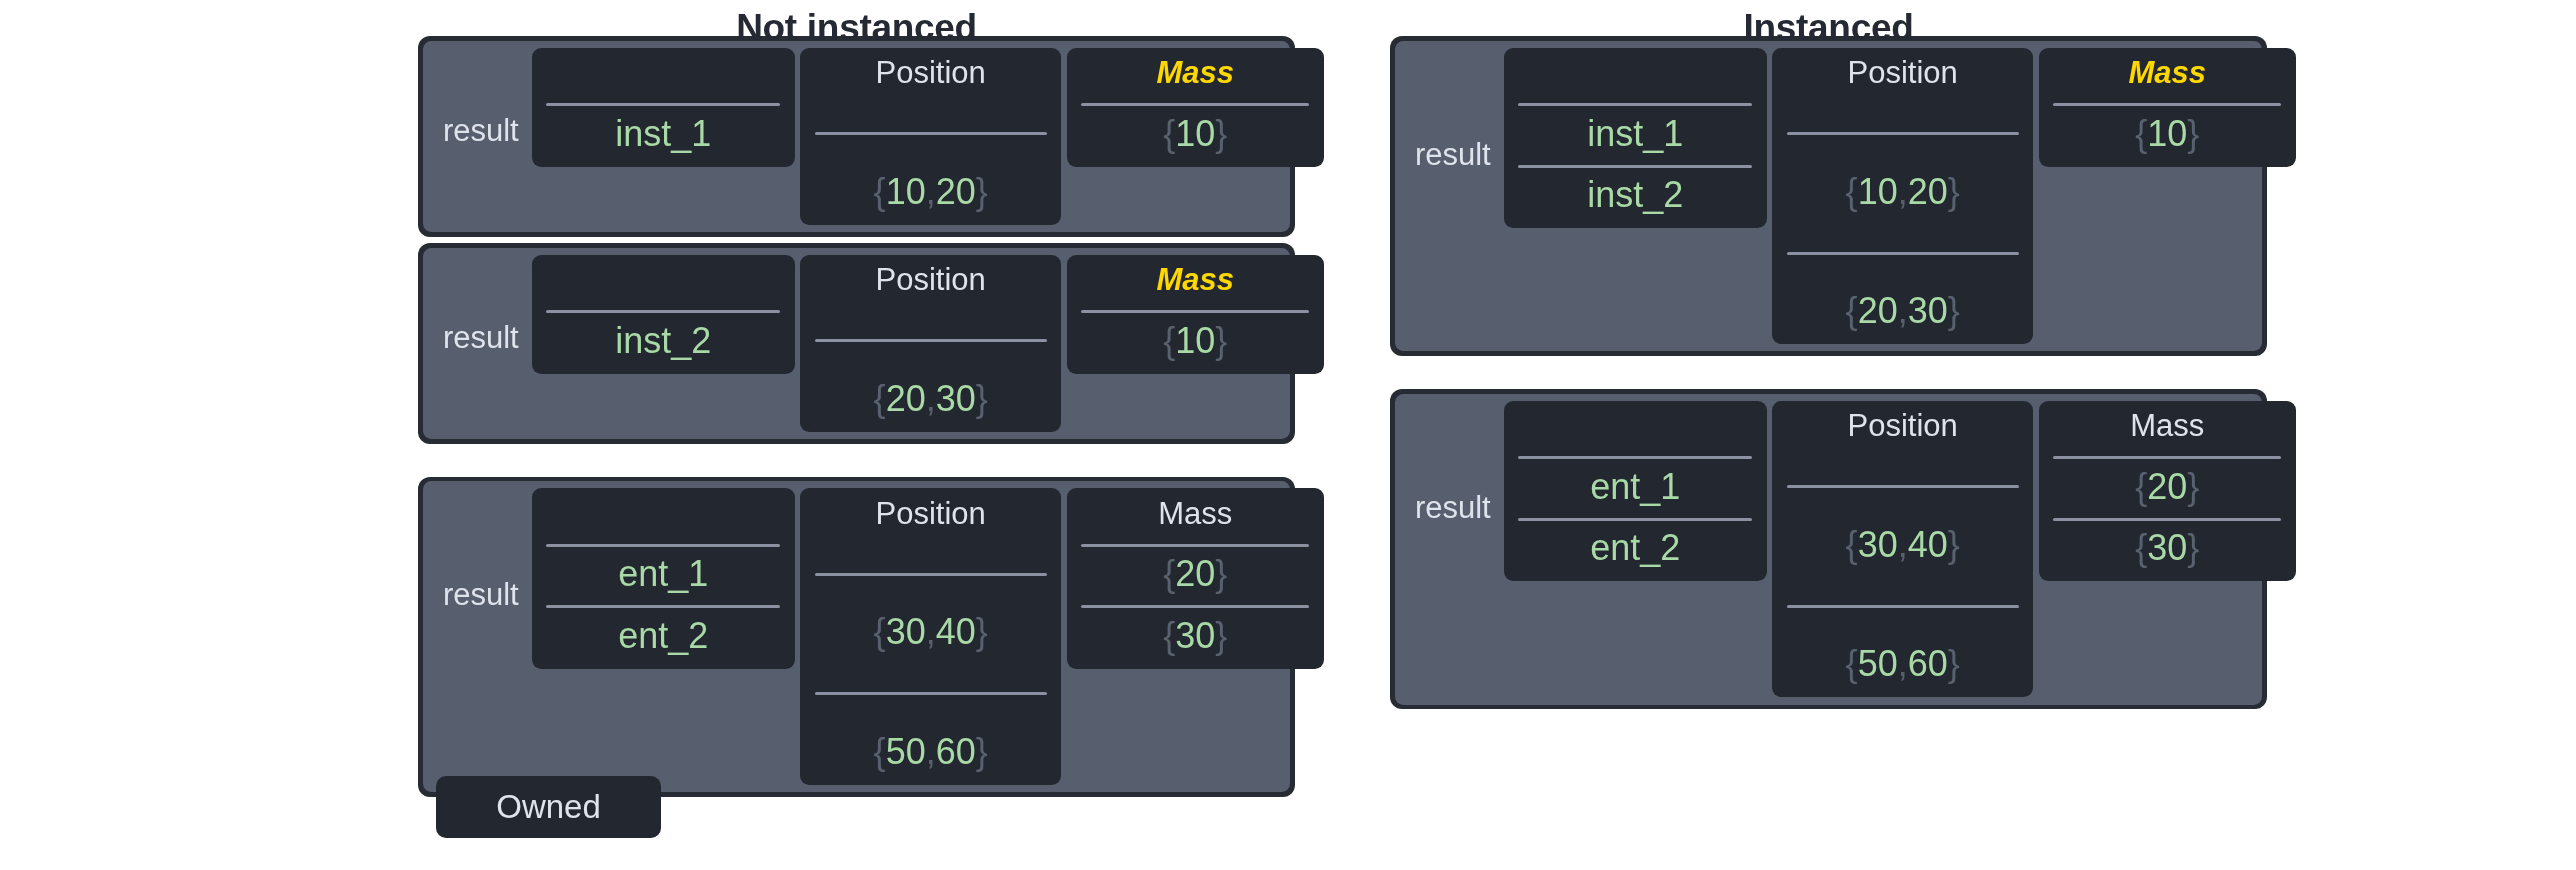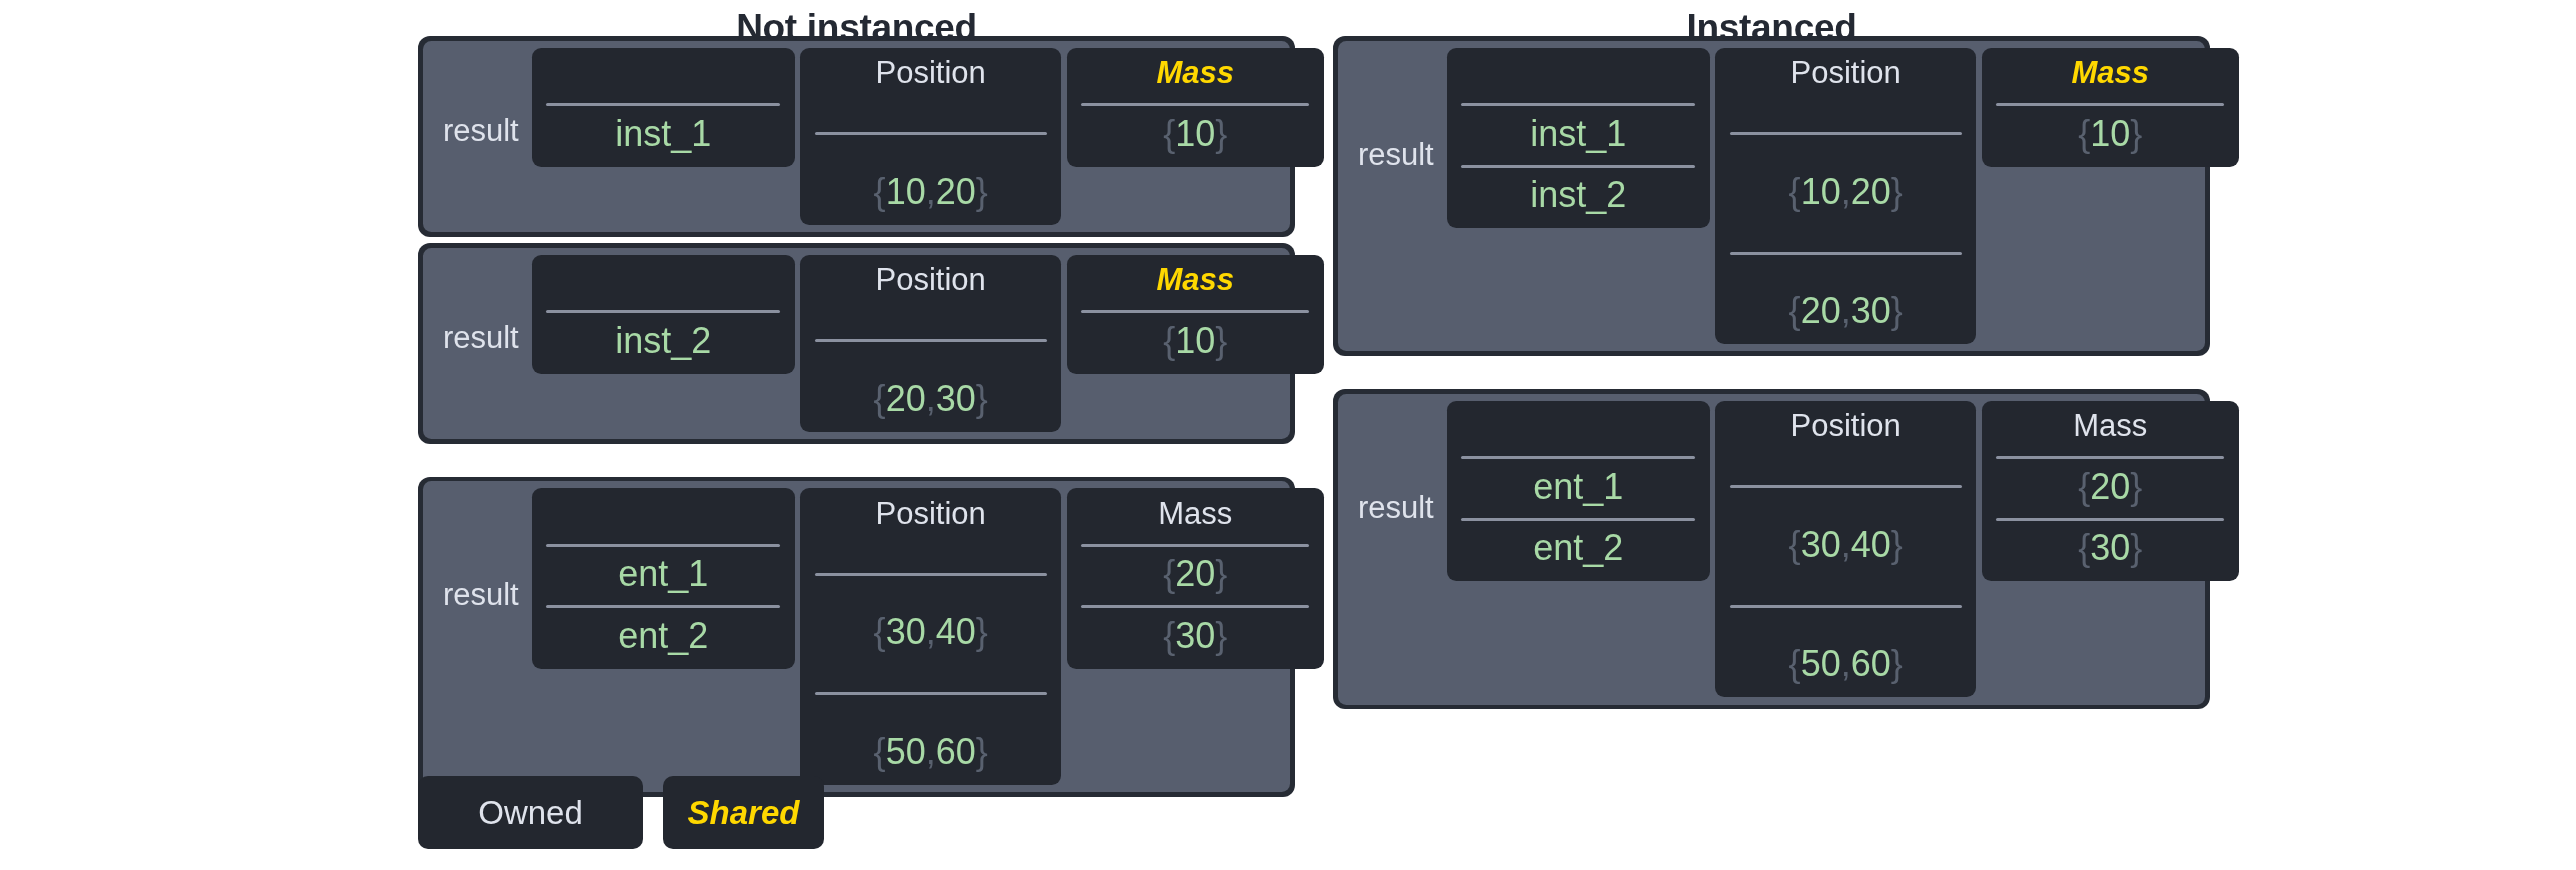--- a/index.html
+++ b/index.html
@@ -16,21 +16,21 @@
   .board{
     position:absolute;
     top:0;left:0;
     width:2576px;height:870px;
   }
   .col{
     position:absolute;
     top:0;
   }
   .col-left{ left:418px;  width:877px; }
-  .col-right{ left:1333px; width:877px; }
+  .col-right{ left:1390px; width:877px; }
 
   .col-title{
     text-align:center;
     font-size:37px;
     font-weight:bold;
     color:#242933;
     letter-spacing:-0.3px;
     line-height:1;
     padding-top:9.2px;
     height:36px;
@@ -130,30 +130,31 @@
   .legend{
     position:absolute;
     left:418px;
     top:776px;
     display:flex;
     gap:20px;
   }
   .chip{
     background:#23272f;
     border-radius:10px;
-    height:73px;
+    height:62px;
     min-width:225px;
     display:flex;
     align-items:center;
     justify-content:center;
     font-size:33px;
     color:#dfe3ec;
     box-sizing:border-box;
     padding:0 24px;
     white-space:nowrap;
+    margin-left:18px;
   }
   .chip.shared{
     color:#ffd800;
     font-style:italic;
     font-weight:bold;
     min-width:161px;
   }
 </style>
 </head>
 <body>
@@ -302,19 +303,16 @@
         </div>
       </div>
 
     </div>
   </div>
 
   <div class="legend">
     <div class="chip">
       <span>Owned</span>
     </div>
-    <div class="chip shared">
-      <span>Shared</span>
-    </div>
   </div>
 
 </div>
 
 
 </body></html>

